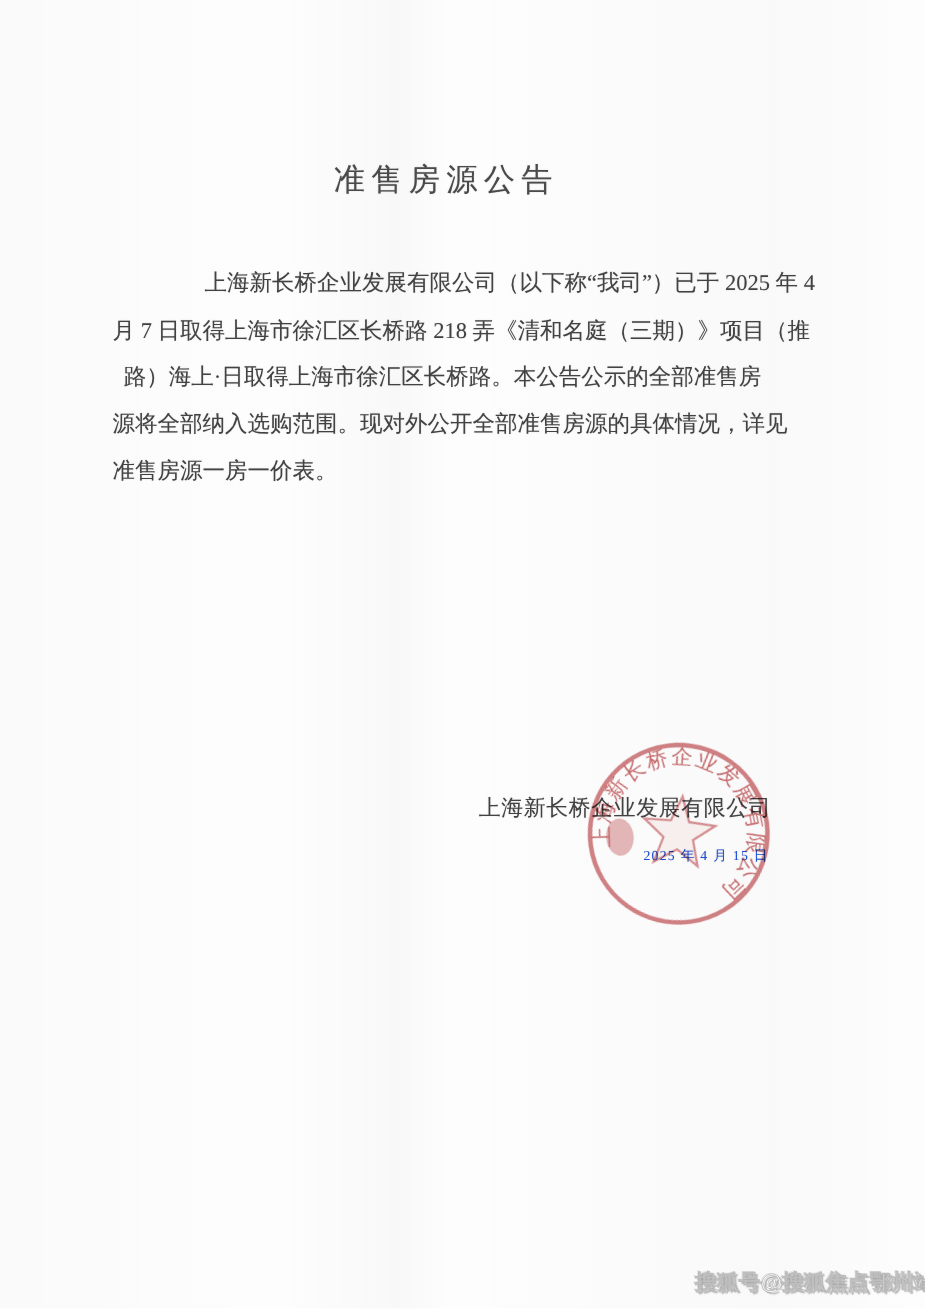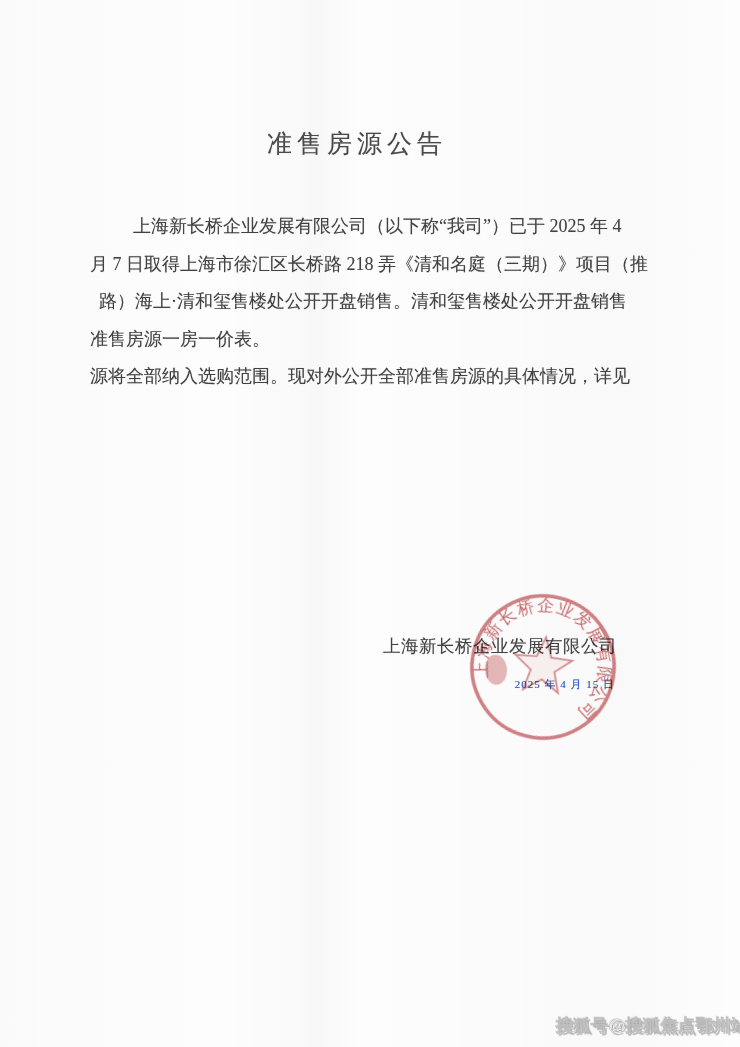--- a/index.html
+++ b/index.html
@@ -47,21 +47,21 @@
     width: 562px;
     font-size: 18px;
     color: #424242;
     text-shadow: 0 0 1px rgba(80,80,80,0.30);
   }
   .body-line {
     height: 37.6px;
     line-height: 37.6px;
     white-space: nowrap;
   }
-  .body-line.first { padding-left: 43px; }
+  .body-line.first { padding-left: 43px; text-align: right; }
   .body-line.hang  { padding-left: 9px; }
   .sig-company {
     position: absolute;
     top: 634px;
     right: 123px;
     font-size: 17.5px;
     letter-spacing: 0.5px;
     color: #424242;
     text-shadow: 0 0 1px rgba(80,80,80,0.30);
     white-space: nowrap;
@@ -111,23 +111,23 @@
 </head>
 <body>
 
 <div class="page">
 
   <div class="doc-title">准售房源公告</div>
 
   <div class="body-lines">
     <div class="body-line first">上海新长桥企业发展有限公司（以下称“我司”）已于 2025 年 4</div>
     <div class="body-line">月 7 日取得上海市徐汇区长桥路 218 弄《清和名庭（三期）》项目（推</div>
-    <div class="body-line hang">路）海上·清和玺售楼处公开开盘销售。清和玺售楼处公开开盘销售</div>
+    <div class="body-line hang">路）海上·日取得上海市徐汇区长桥路。本公告公示的全部准售房</div>
+    <div class="body-line">源将全部纳入选购范围。现对外公开全部准售房源的具体情况，详见</div>
     <div class="body-line">准售房源一房一价表。</div>
-    <div class="body-line">源将全部纳入选购范围。现对外公开全部准售房源的具体情况，详见</div>
   </div>
 
   <div class="sig-company">上海新长桥企业发展有限公司</div>
 
   <div class="sig-date">2025 年 4 月 15 日</div>
 
   <svg class="stamp" viewBox="0 0 170 170" xmlns="http://www.w3.org/2000/svg">
 
     <circle cx="85" cy="85" r="71" fill="none" stroke="#c2575a" stroke-width="3.6" opacity="0.85"></circle>
 

